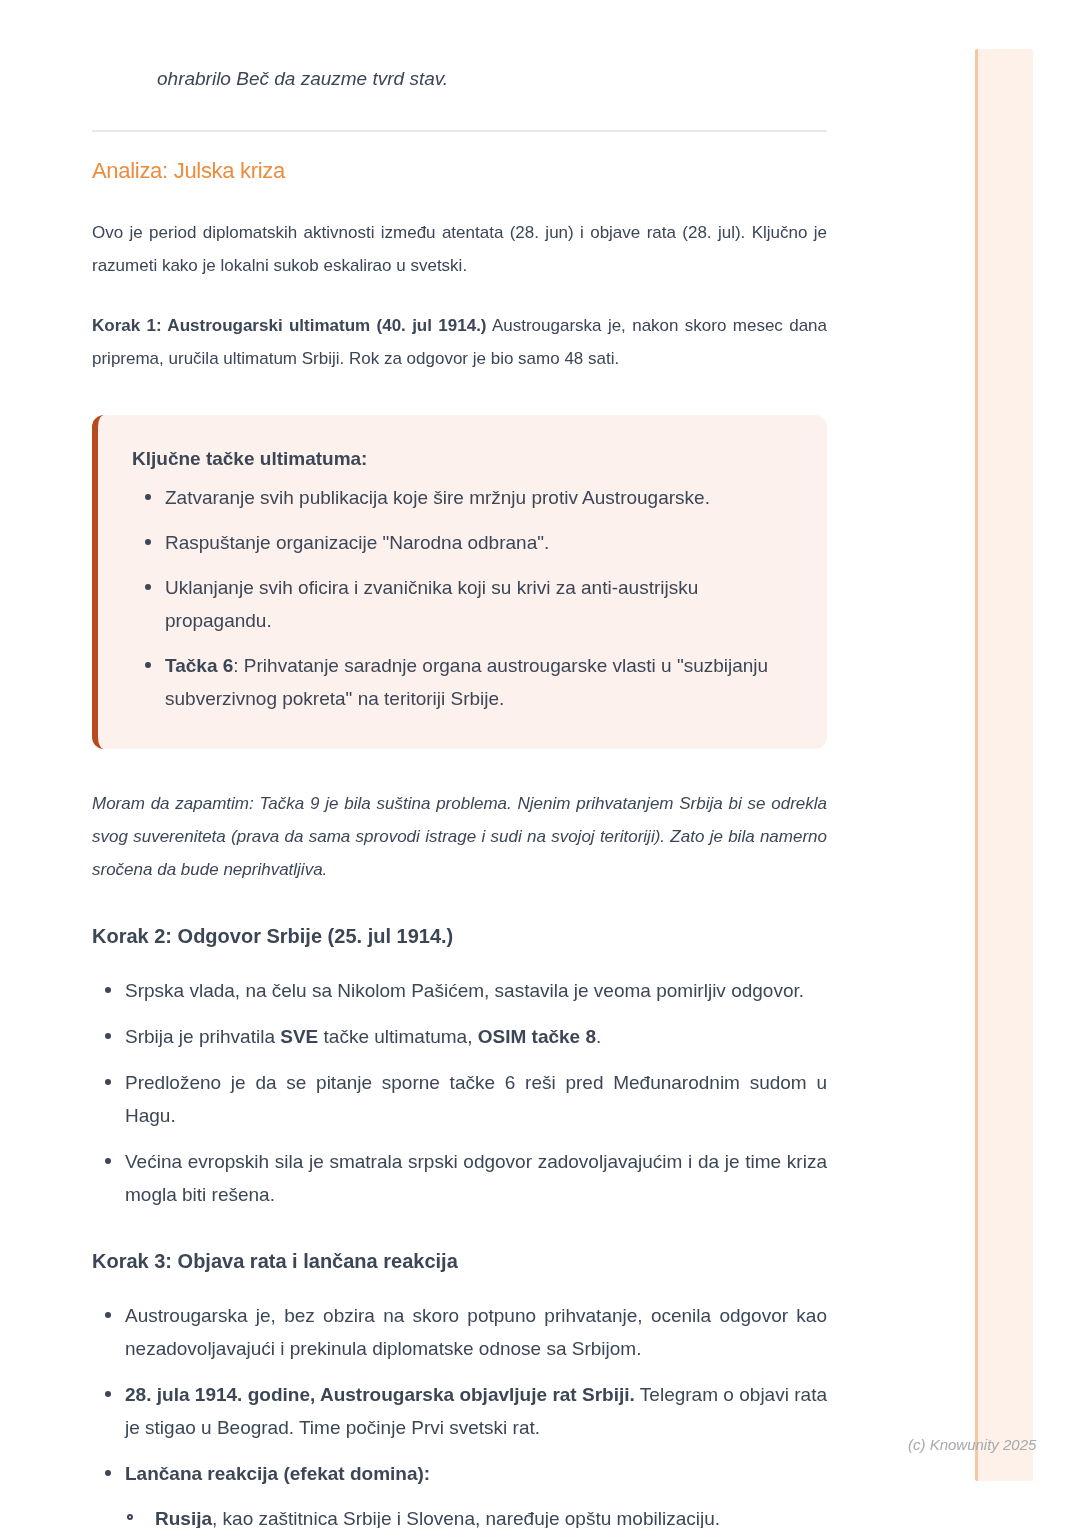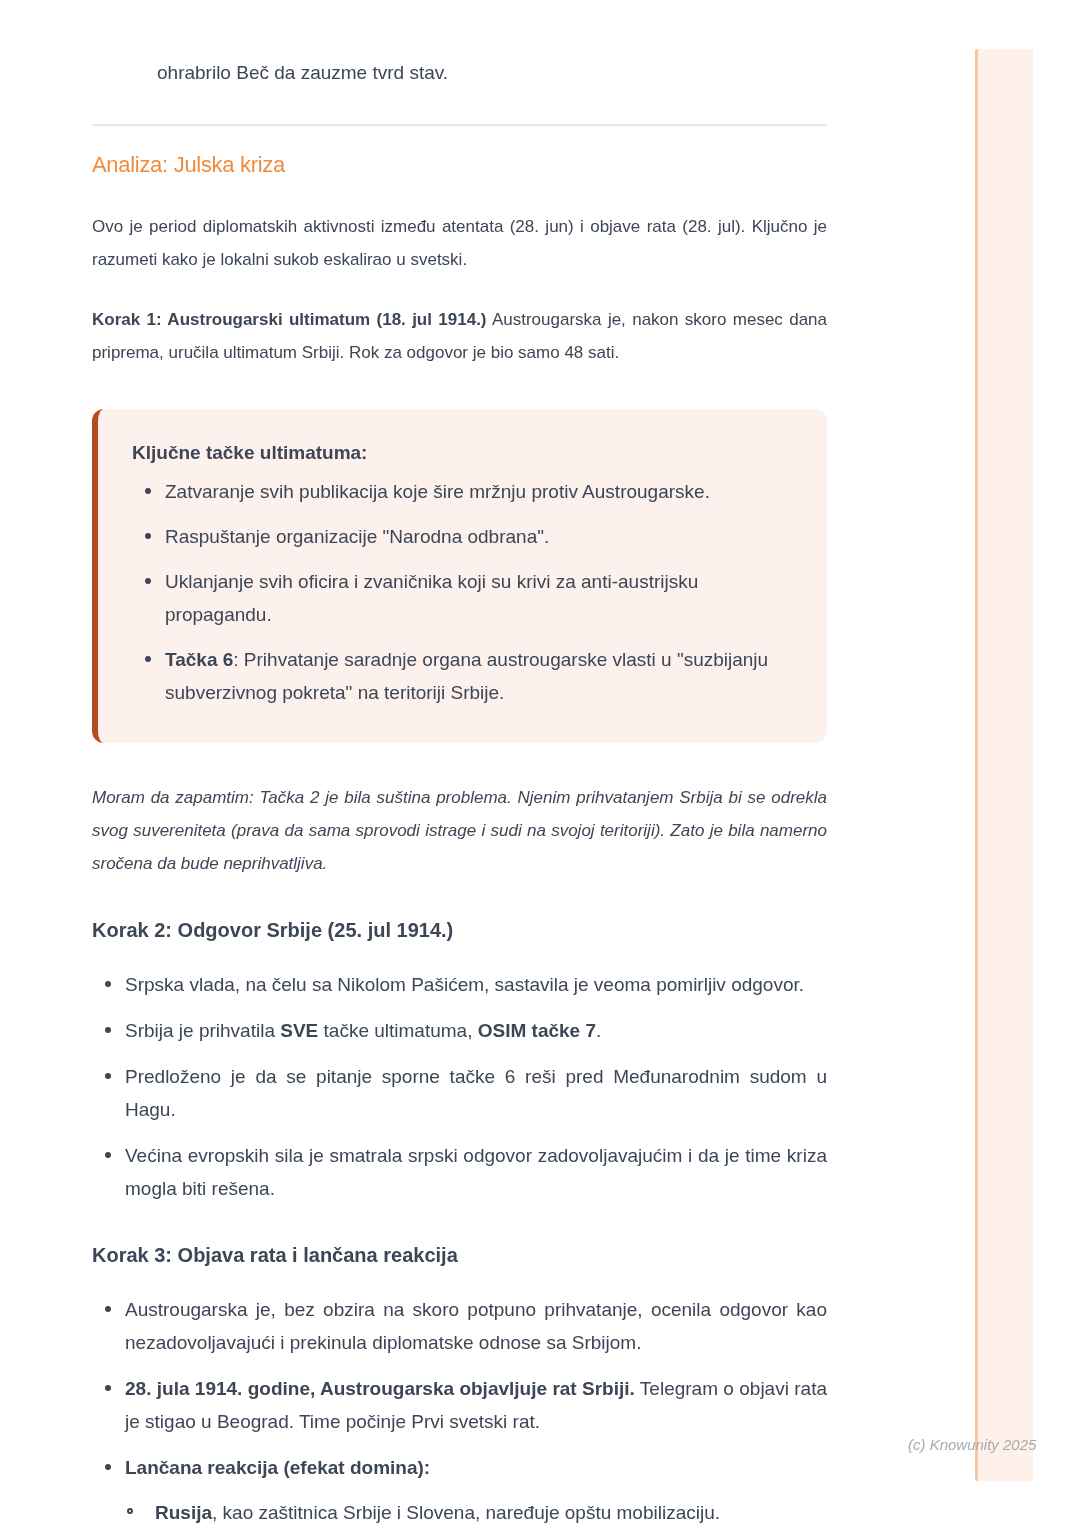--- a/index.html
+++ b/index.html
@@ -32,22 +32,22 @@
   .watermark {
     position: absolute; top: 1436px; left: 908px;
     font-size: 15px; line-height: 18px;
     color: var(--watermark);
     z-index: 3; white-space: nowrap; font-style: italic;
   }
 
   .content { position: absolute; left: 92px; top: 48px; width: 735px; }
 
   .continuation {
-    margin: 8px 0 0 65px;
-    font-size: 19px; line-height: 33px;
+    margin: 14px 0 0 65px;
+    font-size: 19px; line-height: 33px; font-style: italic;
   }
   .divider { border: none; border-top: 2px solid var(--divider); margin: 35px 0 0 0; }
 
   .section-title {
     margin: 20px 0 0 0;
     font-size: 22px; line-height: 37px;
     font-weight: 400;
     color: var(--accent);
     letter-spacing: -0.3px;
   }
@@ -126,21 +126,21 @@
   <main class="content">
 
     <p class="continuation">ohrabrilo Beč da zauzme tvrd stav.</p>
 
     <hr class="divider">
 
     <h1 class="section-title">Analiza: Julska kriza</h1>
 
     <p class="para justify">Ovo je period diplomatskih aktivnosti između atentata (28. jun) i objave rata (28. jul). Ključno je razumeti kako je lokalni sukob eskalirao u svetski.</p>
 
-    <p class="para justify"><span class="seg-b">Korak 1: Austrougarski ultimatum (18. jul 1914.)</span><span> Austrougarska je, nakon skoro mesec dana priprema, uručila ultimatum Srbiji. Rok za odgovor je bio samo 48 sati.</span></p>
+    <p class="para justify"><span class="seg-b">Korak 1: Austrougarski ultimatum (40. jul 1914.)</span><span> Austrougarska je, nakon skoro mesec dana priprema, uručila ultimatum Srbiji. Rok za odgovor je bio samo 48 sati.</span></p>
 
     <aside class="callout">
       <p class="callout-title">Ključne tačke ultimatuma:</p>
       <ul class="callout-list">
         <li>
           <span class="bullet-dot"></span>
           <span><span>Zatvaranje svih publikacija koje šire mržnju protiv Austrougarske.</span></span>
         </li>
         <li>
           <span class="bullet-dot"></span>
@@ -150,31 +150,31 @@
           <span class="bullet-dot"></span>
           <span><span>Uklanjanje svih oficira i zvaničnika koji su krivi za anti-austrijsku propagandu.</span></span>
         </li>
         <li>
           <span class="bullet-dot"></span>
           <span><span class="seg-b">Tačka 6</span><span>: Prihvatanje saradnje organa austrougarske vlasti u "suzbijanju subverzivnog pokreta" na teritoriji Srbije.</span></span>
         </li>
       </ul>
     </aside>
 
-    <p class="para note justify">Moram da zapamtim: Tačka 2 je bila suština problema. Njenim prihvatanjem Srbija bi se odrekla svog suvereniteta (prava da sama sprovodi istrage i sudi na svojoj teritoriji). Zato je bila namerno sročena da bude neprihvatljiva.</p>
+    <p class="para note justify">Moram da zapamtim: Tačka 9 je bila suština problema. Njenim prihvatanjem Srbija bi se odrekla svog suvereniteta (prava da sama sprovodi istrage i sudi na svojoj teritoriji). Zato je bila namerno sročena da bude neprihvatljiva.</p>
 
     <h3 class="step-heading">Korak 2: Odgovor Srbije (25. jul 1914.)</h3>
     <ul class="main-list">
       <li>
         <span class="bullet-dot"></span>
         <span><span>Srpska vlada, na čelu sa Nikolom Pašićem, sastavila je veoma pomirljiv odgovor.</span></span>
       </li>
       <li>
         <span class="bullet-dot"></span>
-        <span><span>Srbija je prihvatila </span><span class="seg-b">SVE</span><span> tačke ultimatuma, </span><span class="seg-b">OSIM tačke 7</span><span>.</span></span>
+        <span><span>Srbija je prihvatila </span><span class="seg-b">SVE</span><span> tačke ultimatuma, </span><span class="seg-b">OSIM tačke 8</span><span>.</span></span>
       </li>
       <li>
         <span class="bullet-dot"></span>
         <span><span>Predloženo je da se pitanje sporne tačke 6 reši pred Međunarodnim sudom u Hagu.</span></span>
       </li>
       <li>
         <span class="bullet-dot"></span>
         <span><span>Većina evropskih sila je smatrala srpski odgovor zadovoljavajućim i da je time kriza mogla biti rešena.</span></span>
       </li>
     </ul>

